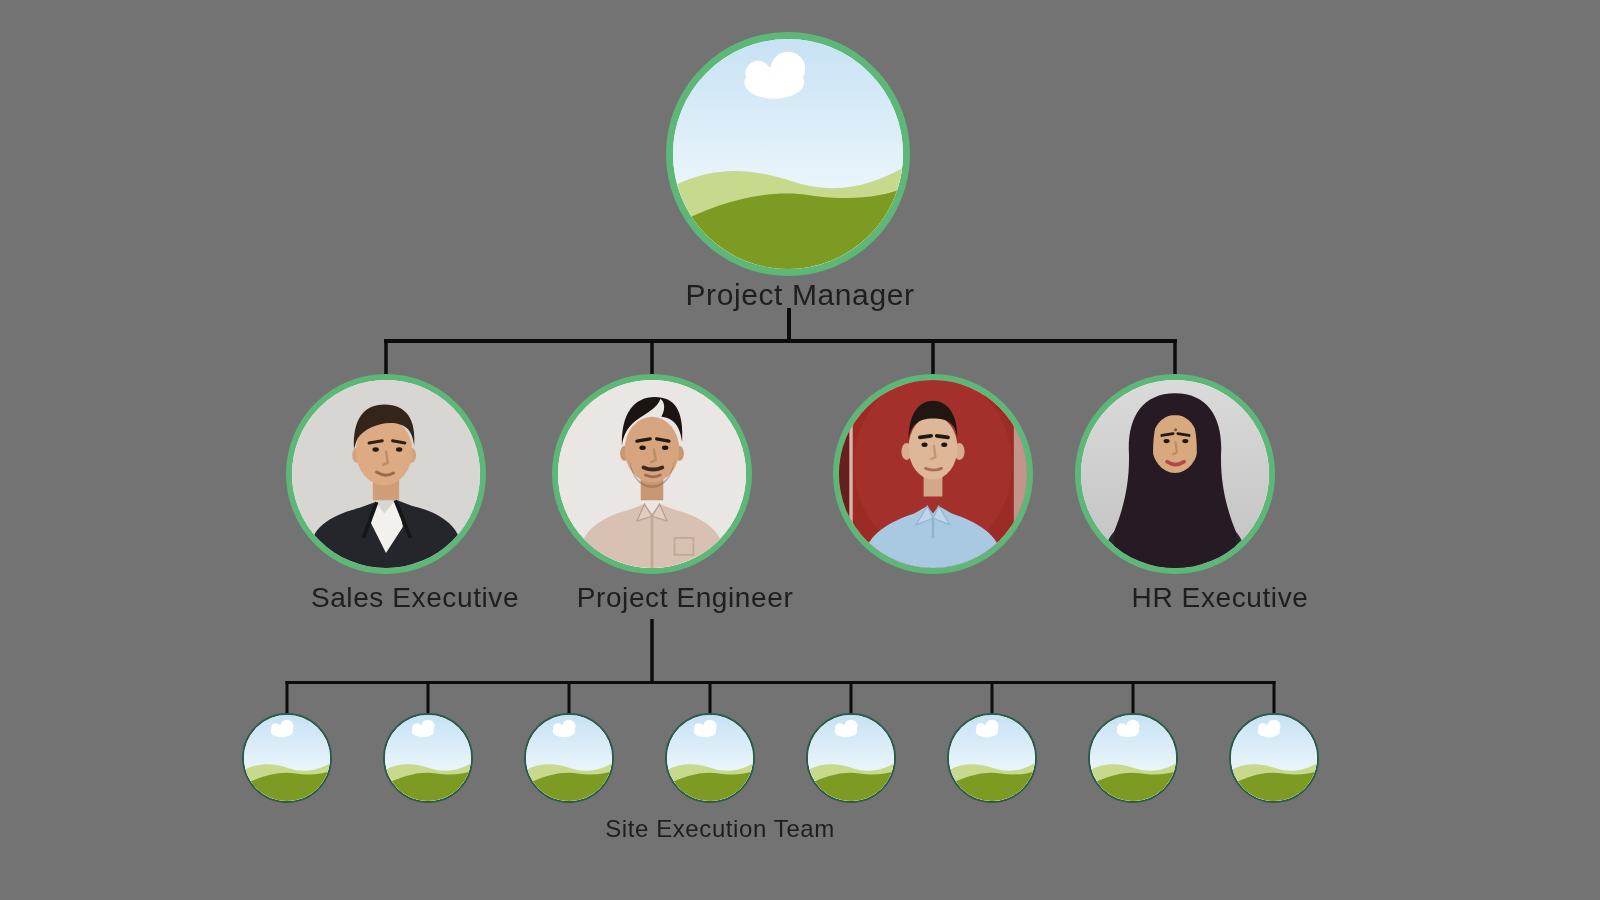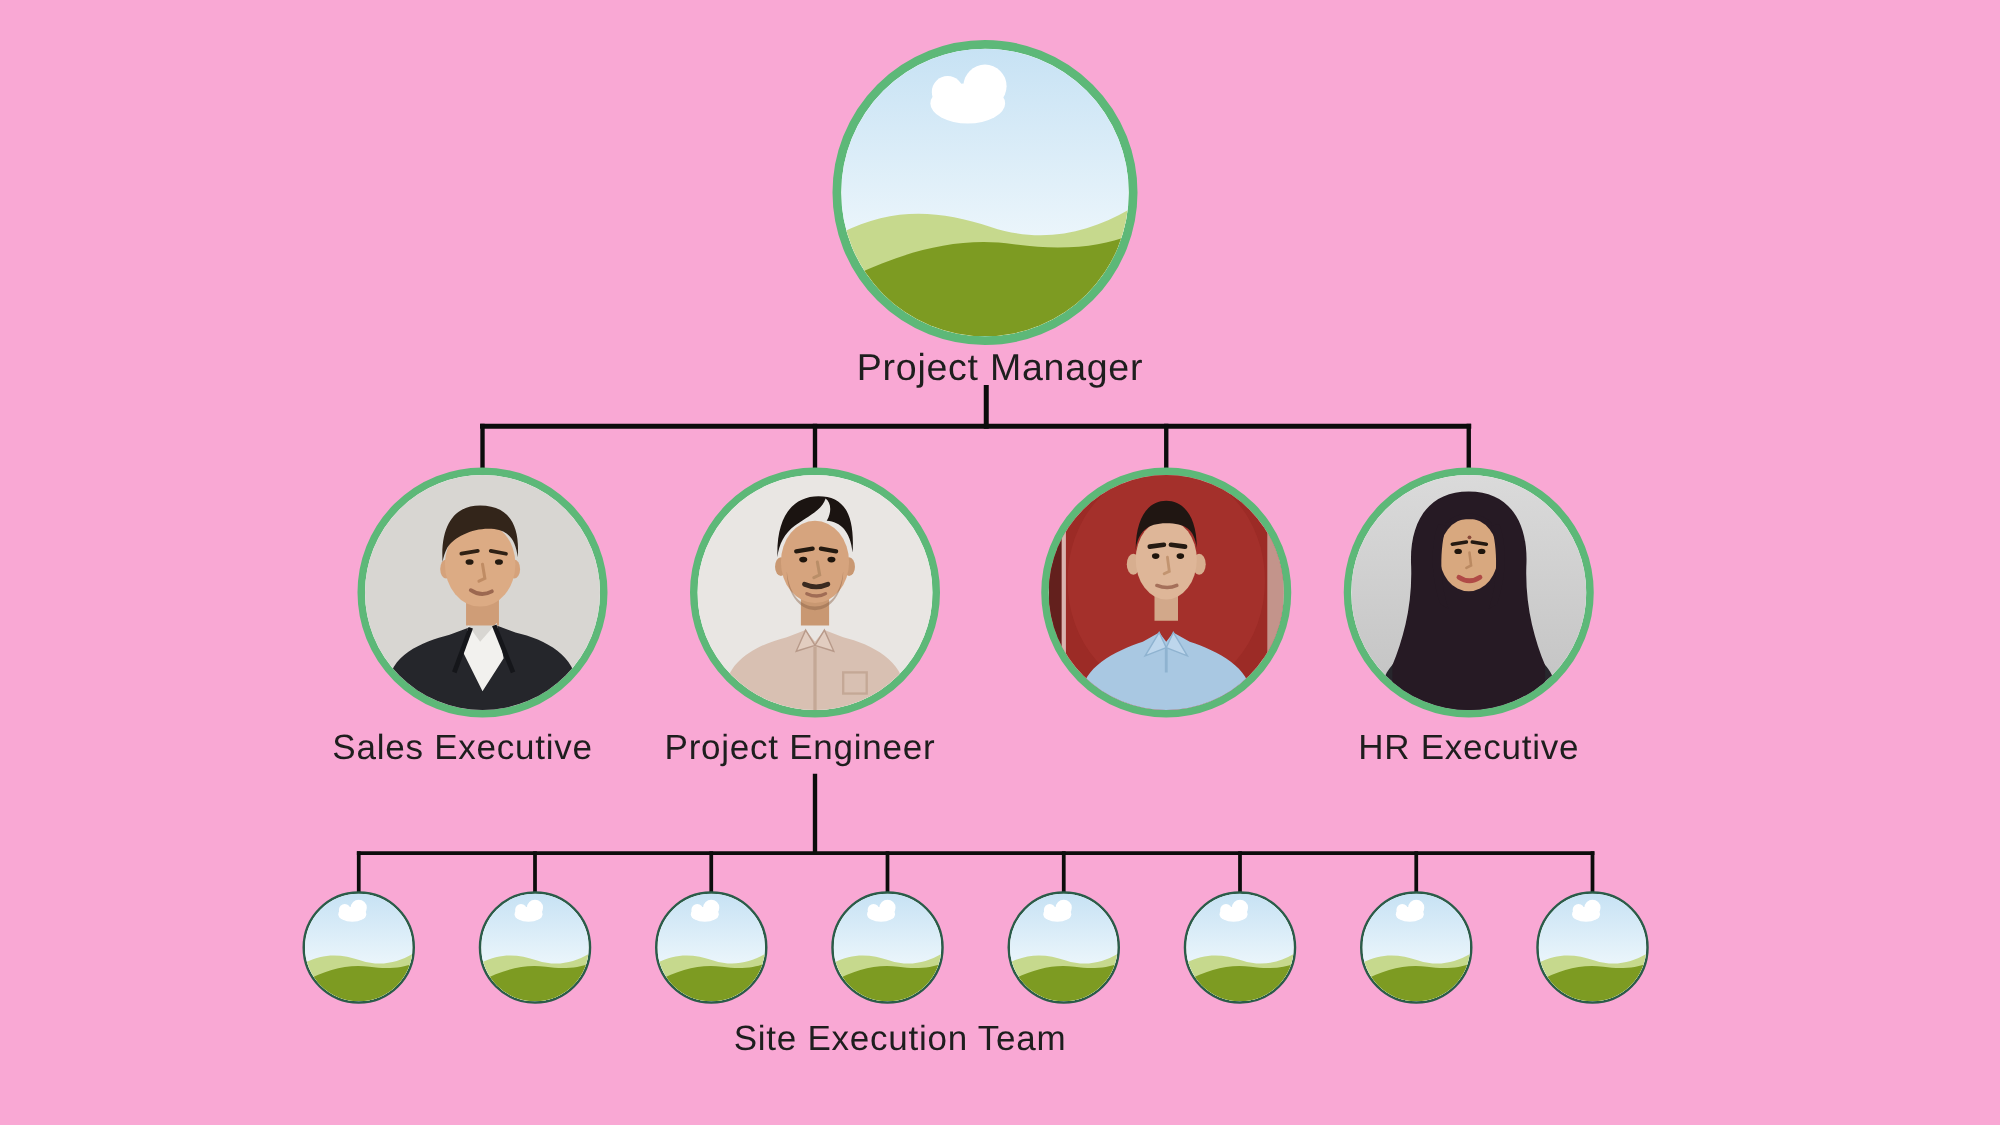--- a/index.html
+++ b/index.html
@@ -1,30 +1,30 @@
 <!DOCTYPE html>
 <html><head>
 <meta charset="utf-8">
 <style>
   html,body{margin:0;padding:0;background:#ffffff;}
   body{font-family:"Liberation Sans",sans-serif;}
-  #stage{position:relative;width:1600px;height:900px;background:#f9a8d4;overflow:hidden;}
+  #stage{position:relative;width:1600px;height:900px;background:#737373;overflow:hidden;}
   #connectors{position:absolute;left:0;top:0;width:1600px;height:900px;pointer-events:none;}
   .photo-circle{position:absolute;border-radius:50%;overflow:hidden;box-sizing:border-box;background:#ffffff;}
   .photo-circle svg{width:100%;height:100%;display:block;}
   .root-circle{left:666px;top:32px;width:244px;height:244px;border:7px solid #5db878;}
   .l2-circle{width:200px;height:200px;top:374px;border:6px solid #5db878;}
   .team-avatar{position:absolute;top:713px;width:90px;height:90px;border:2.5px solid #2b5c49;
                border-radius:50%;overflow:hidden;box-sizing:border-box;background:#ffffff;}
   .team-avatar svg{width:100%;height:100%;display:block;}
   .node-label{position:absolute;transform:translateX(-50%);white-space:nowrap;color:#1e1e1e;
               font-weight:500;letter-spacing:0.6px;}
   .root-label{left:800px;top:278px;font-size:30px;}
-  .l2-label{top:582px;font-size:28px;}
-  .team-label{left:720px;top:815px;font-size:28px;}
+  .l2-label{top:582px;font-size:28px;margin-left:45px;}
+  .team-label{left:720px;top:815px;font-size:24px;}
   .hidden-defs{position:absolute;width:0;height:0;overflow:hidden;}
 </style>
 </head>
 <body>
 
 <svg class="hidden-defs" aria-hidden="true">
   <defs>
     <linearGradient id="skyGrad" x1="0" y1="0" x2="0" y2="1">
       <stop offset="0" stop-color="#c7e2f4"></stop>
       <stop offset="0.75" stop-color="#f0f8fc"></stop>

